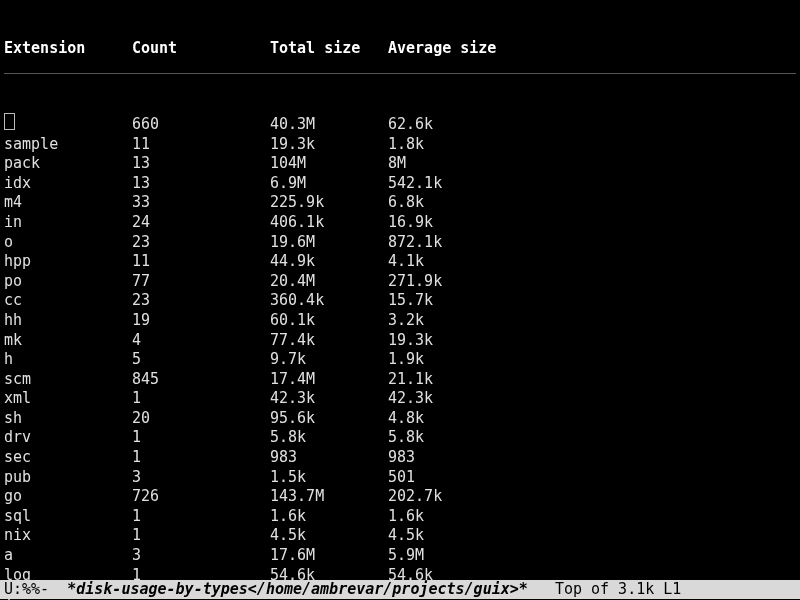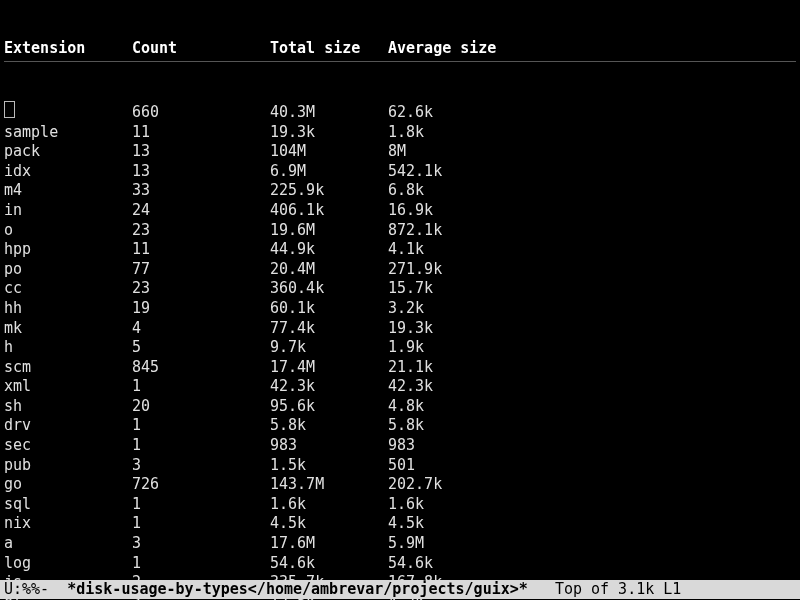--- a/index.html
+++ b/index.html
@@ -15,21 +15,21 @@
     overflow: hidden;
   }
   .buffer {
     padding: 0 4px;
     white-space: pre;
   }
   .header-row {
     color: #ffffff;
     font-weight: bold;
     border-bottom: 1px solid #555;
-    padding-bottom: 2px;
+    padding-bottom: 14px;
     margin-bottom: 0;
   }
   .row {
   }
   .col-ext  { display:inline-block; width: 128px; }
   .col-cnt  { display:inline-block; width: 138px; }
   .col-tot  { display:inline-block; width: 118px; }
   .col-avg  { display:inline-block; width: 140px; }
   .cursor-box {
     display:inline-block;
@@ -47,20 +47,21 @@
     color: #000;
     font-family: inherit;
     font-size: 15px;
     line-height: 19px;
     white-space: pre;
     padding: 0 4px;
     box-sizing: border-box;
   }
   .modeline .buf {
     font-weight: bold;
+    font-style: italic;
   }
 </style>
 </head>
 <body>
 
 <div class="buffer">
   <div class="header-row"><span class="col-ext">Extension</span><span class="col-cnt">Count</span><span class="col-tot">Total size</span><span class="col-avg">Average size</span></div>
   <div id="rows"><div class="row"><span class="col-ext"><span class="cursor-box"></span></span><span class="col-cnt">660</span><span class="col-tot">40.3M</span><span class="col-avg">62.6k</span></div><div class="row"><span class="col-ext">sample</span><span class="col-cnt">11</span><span class="col-tot">19.3k</span><span class="col-avg">1.8k</span></div><div class="row"><span class="col-ext">pack</span><span class="col-cnt">13</span><span class="col-tot">104M</span><span class="col-avg">8M</span></div><div class="row"><span class="col-ext">idx</span><span class="col-cnt">13</span><span class="col-tot">6.9M</span><span class="col-avg">542.1k</span></div><div class="row"><span class="col-ext">m4</span><span class="col-cnt">33</span><span class="col-tot">225.9k</span><span class="col-avg">6.8k</span></div><div class="row"><span class="col-ext">in</span><span class="col-cnt">24</span><span class="col-tot">406.1k</span><span class="col-avg">16.9k</span></div><div class="row"><span class="col-ext">o</span><span class="col-cnt">23</span><span class="col-tot">19.6M</span><span class="col-avg">872.1k</span></div><div class="row"><span class="col-ext">hpp</span><span class="col-cnt">11</span><span class="col-tot">44.9k</span><span class="col-avg">4.1k</span></div><div class="row"><span class="col-ext">po</span><span class="col-cnt">77</span><span class="col-tot">20.4M</span><span class="col-avg">271.9k</span></div><div class="row"><span class="col-ext">cc</span><span class="col-cnt">23</span><span class="col-tot">360.4k</span><span class="col-avg">15.7k</span></div><div class="row"><span class="col-ext">hh</span><span class="col-cnt">19</span><span class="col-tot">60.1k</span><span class="col-avg">3.2k</span></div><div class="row"><span class="col-ext">mk</span><span class="col-cnt">4</span><span class="col-tot">77.4k</span><span class="col-avg">19.3k</span></div><div class="row"><span class="col-ext">h</span><span class="col-cnt">5</span><span class="col-tot">9.7k</span><span class="col-avg">1.9k</span></div><div class="row"><span class="col-ext">scm</span><span class="col-cnt">845</span><span class="col-tot">17.4M</span><span class="col-avg">21.1k</span></div><div class="row"><span class="col-ext">xml</span><span class="col-cnt">1</span><span class="col-tot">42.3k</span><span class="col-avg">42.3k</span></div><div class="row"><span class="col-ext">sh</span><span class="col-cnt">20</span><span class="col-tot">95.6k</span><span class="col-avg">4.8k</span></div><div class="row"><span class="col-ext">drv</span><span class="col-cnt">1</span><span class="col-tot">5.8k</span><span class="col-avg">5.8k</span></div><div class="row"><span class="col-ext">sec</span><span class="col-cnt">1</span><span class="col-tot">983</span><span class="col-avg">983</span></div><div class="row"><span class="col-ext">pub</span><span class="col-cnt">3</span><span class="col-tot">1.5k</span><span class="col-avg">501</span></div><div class="row"><span class="col-ext">go</span><span class="col-cnt">726</span><span class="col-tot">143.7M</span><span class="col-avg">202.7k</span></div><div class="row"><span class="col-ext">sql</span><span class="col-cnt">1</span><span class="col-tot">1.6k</span><span class="col-avg">1.6k</span></div><div class="row"><span class="col-ext">nix</span><span class="col-cnt">1</span><span class="col-tot">4.5k</span><span class="col-avg">4.5k</span></div><div class="row"><span class="col-ext">a</span><span class="col-cnt">3</span><span class="col-tot">17.6M</span><span class="col-avg">5.9M</span></div><div class="row"><span class="col-ext">log</span><span class="col-cnt">1</span><span class="col-tot">54.6k</span><span class="col-avg">54.6k</span></div><div class="row"><span class="col-ext">js</span><span class="col-cnt">2</span><span class="col-tot">335.7k</span><span class="col-avg">167.8k</span></div><div class="row"><span class="col-ext">el</span><span class="col-cnt">3</span><span class="col-tot">12.5k</span><span class="col-avg">4.2k</span></div></div>
 </div>
 

